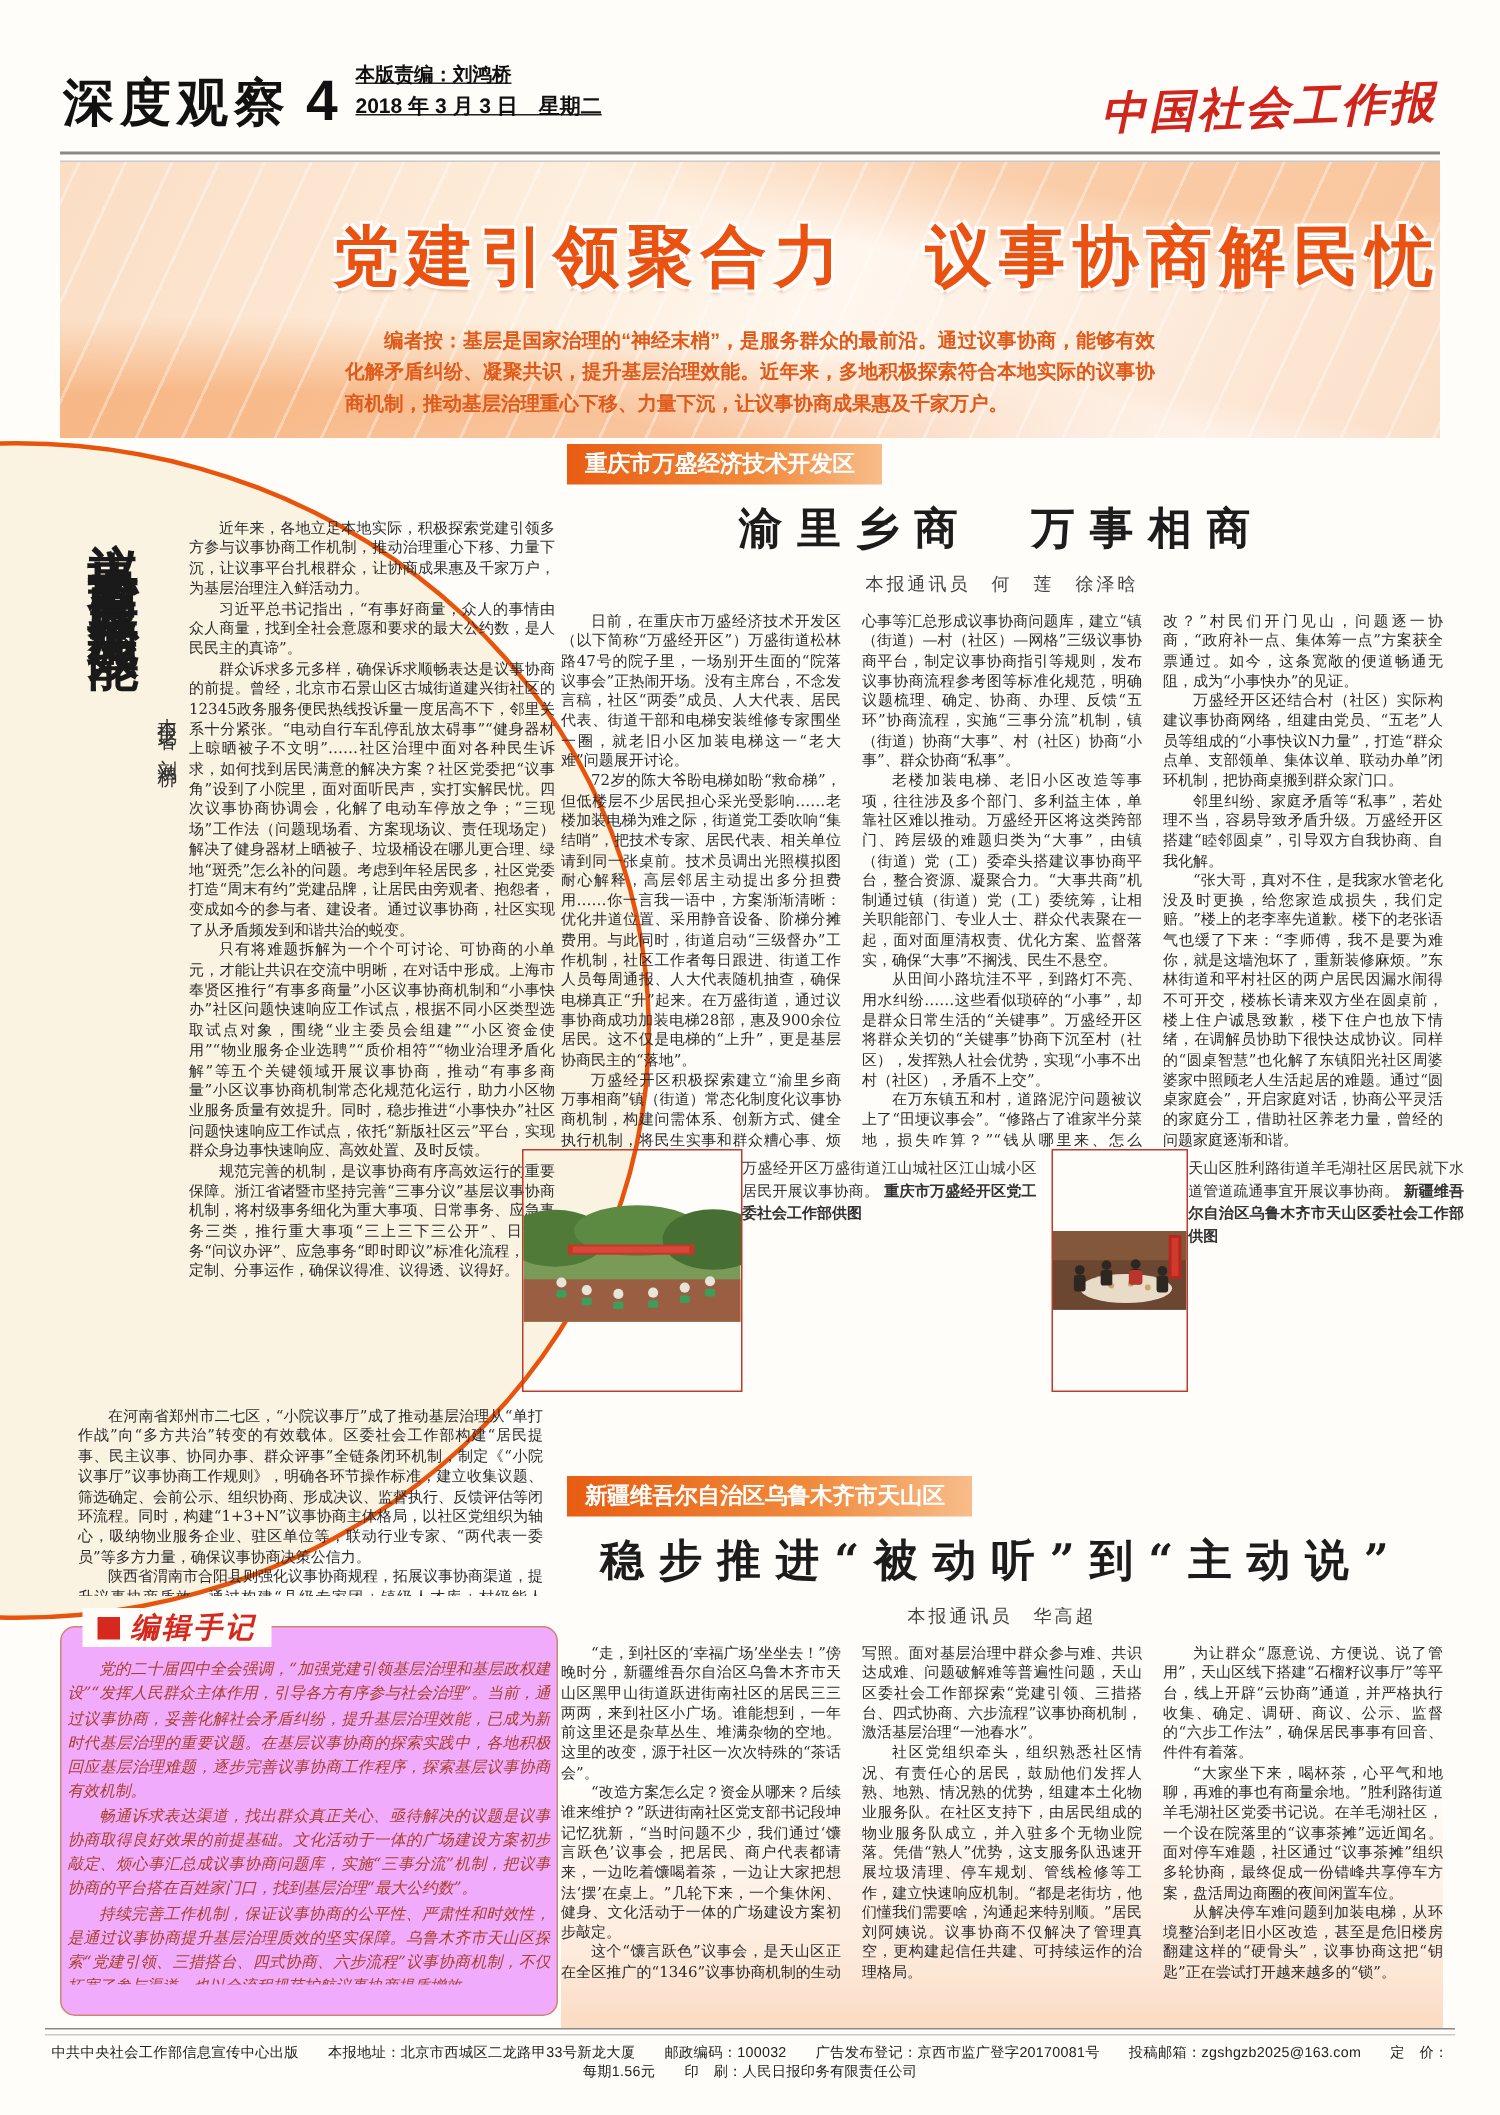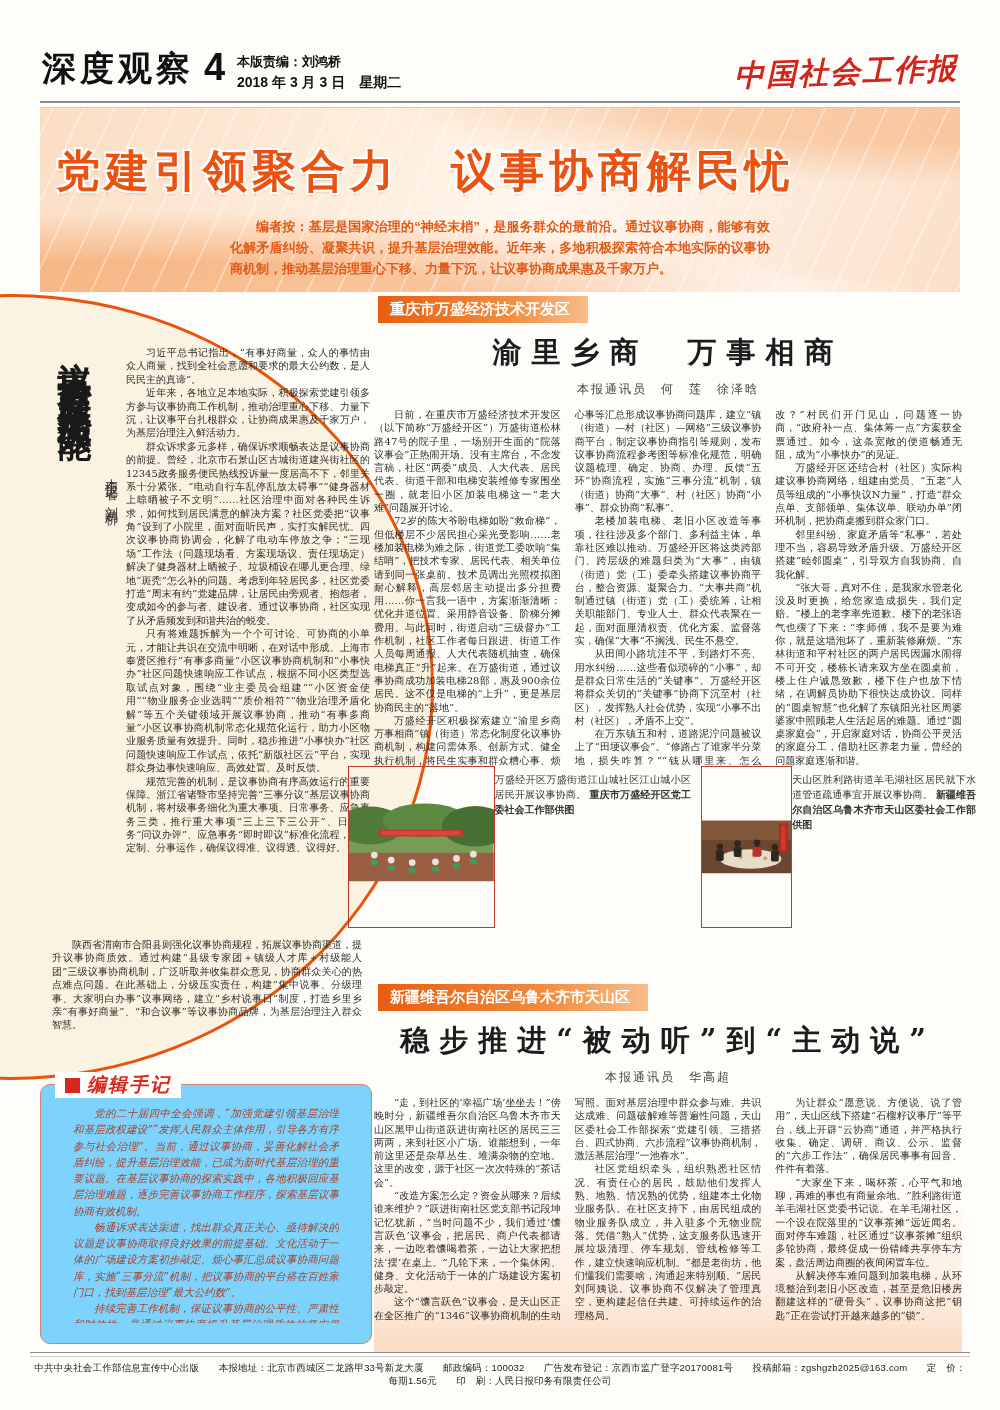--- a/index.html
+++ b/index.html
@@ -2,39 +2,39 @@
 <html><head>
 <meta charset="utf-8">
 <style>
   html,body{margin:0;padding:0;background:#e9e6e0;}
   #page{position:relative;width:1000px;height:1410px;margin:0 auto;background:#fffdfa;
         font-family:"Liberation Sans",sans-serif;color:#222;overflow:hidden;}
 
   
   .hdr-section{position:absolute;left:42px;top:46px;font-size:34px;font-weight:bold;letter-spacing:4px;color:#111;}
   .hdr-section .num{font-size:38px;letter-spacing:0;margin-left:10px;}
-  .hdr-meta{position:absolute;left:237px;top:52px;line-height:1.55;}
+  .hdr-meta{position:absolute;left:237px;top:40px;line-height:1.55;text-decoration:underline;}
   .hdr-meta .ed{font-size:13px;font-weight:bold;color:#111;}
   .hdr-meta .dt{font-size:14px;font-weight:bold;color:#111;}
   .masthead{position:absolute;right:42px;top:52px;font-family:"DejaVu Serif",serif;
             font-style:italic;font-weight:bold;font-size:30px;color:#d0251c;
             transform:rotate(-2deg);letter-spacing:2px;}
   .hdr-rule{position:absolute;left:40px;right:40px;top:101px;height:4px;
             border-top:2px solid #8a8a8a;border-bottom:1px solid #c9c9c9;}
 
   
   .banner{position:absolute;left:40px;top:108px;width:920px;height:184px;overflow:hidden;
           background:
             radial-gradient(120% 90% at 12% 110%, rgba(244,150,80,.55) 0 30%, transparent 60%),
             radial-gradient(90% 80% at 95% -10%, rgba(246,170,110,.5) 0 35%, transparent 65%),
             radial-gradient(70% 60% at 55% 120%, rgba(255,255,255,.8) 0 40%, transparent 70%),
             linear-gradient(115deg,#fbddc4 0%,#fdeedd 35%,#fff7ef 55%,#fbdfc8 100%);}
   .banner:before{content:"";position:absolute;left:-60px;top:-40px;width:1100px;height:260px;
           background:repeating-linear-gradient(115deg,transparent 0 26px,rgba(255,255,255,.35) 26px 28px);}
-  .banner-headline{position:relative;text-align:left;margin-top:34px;font-size:44px;font-weight:900;
+  .banner-headline{position:relative;text-align:right;margin-top:34px;font-size:44px;font-weight:900;
           letter-spacing:5px;color:#ea5211;
           text-shadow:-2px -2px 0 #fff,2px -2px 0 #fff,-2px 2px 0 #fff,2px 2px 0 #fff,0 3px 2px rgba(180,70,10,.25);padding-left:16px;}
   .banner-headline .gap{display:inline-block;width:52px;}
   .editor-note{position:relative;width:540px;margin:16px auto 0;font-size:13px;line-height:1.6;
           color:#e05a1a;font-weight:bold;text-align:justify;text-indent:2em;}
 
   
   .feature{position:absolute;left:40px;top:298px;width:332px;height:766px;}
   .feature-circle{position:absolute;left:-452px;top:-4px;width:846px;height:786px;border-radius:50%;
           background:#fbf3e1;border:3px solid #e8540c;box-sizing:border-box;}
@@ -68,21 +68,21 @@
   
   .photo-row{position:absolute;left:348px;top:766px;width:628px;display:flex;gap:10px;}
   .figure{display:flex;flex-direction:row;}
   .ph{border:1px solid #c0392b;box-sizing:border-box;}
   .caption{margin-top:6px;font-size:10px;line-height:1.5;color:#333;text-align:justify;
           font-family:"DejaVu Serif",serif;}
   .caption b{font-family:"Liberation Sans",sans-serif;}
 
   
   .ed-box{position:absolute;left:40px;top:1084px;width:332px;height:260px;box-sizing:border-box;
-          border:1px solid #cf8570;border-radius:10px;background:#7dd3fc;padding:20px 32px 10px;}
+          border:1px solid #cf8570;border-radius:10px;background:#f0abfc;padding:20px 4px 10px;}
   .ed-box-title{position:absolute;top:-13px;left:14px;background:#fffdfa;padding:0 10px;
           display:flex;align-items:center;gap:7px;}
   .ed-sq{width:15px;height:15px;background:#d6281e;}
   .ed-title-text{font-size:19px;font-weight:900;color:#d6281e;font-style:italic;letter-spacing:2px;}
   .ed-text{height:218px;overflow:hidden;font-size:10.5px;line-height:1.55;color:#a8402a;
           text-align:justify;font-style:italic;font-family:"DejaVu Serif",serif;}
   .ed-text p{margin:0;text-indent:2em;}
 
   
   .ft-rule{position:absolute;left:30px;right:30px;top:1352px;height:3px;
@@ -111,27 +111,28 @@
     </div>
     <div class="editor-note">编者按：基层是国家治理的“神经末梢”，是服务群众的最前沿。通过议事协商，能够有效化解矛盾纠纷、凝聚共识，提升基层治理效能。近年来，多地积极探索符合本地实际的议事协商机制，推动基层治理重心下移、力量下沉，让议事协商成果惠及千家万户。</div>
   </div>
 
   <div class="feature">
     <div class="feature-circle"></div>
     <div class="feature-inner">
       <div class="v-title">议事协商提升基层治理效能</div>
       <div class="v-byline">本报记者　刘鸿桥</div>
       <div class="feature-body">
+        <p>近年来，各地立足本地实际，积极探索党建引领多方参与议事协商工作机制，推动治理重心下移、力量下沉，让议事平台扎根群众，让协商成果惠及千家万户，为基层治理注入鲜活动力。</p>
         <p>习近平总书记指出，“有事好商量，众人的事情由众人商量，找到全社会意愿和要求的最大公约数，是人民民主的真谛”。</p>
-        <p>近年来，各地立足本地实际，积极探索党建引领多方参与议事协商工作机制，推动治理重心下移、力量下沉，让议事平台扎根群众，让协商成果惠及千家万户，为基层治理注入鲜活动力。</p>
         <p>群众诉求多元多样，确保诉求顺畅表达是议事协商的前提。曾经，北京市石景山区古城街道建兴街社区的12345政务服务便民热线投诉量一度居高不下，邻里关系十分紧张。“电动自行车乱停乱放太碍事”“健身器材上晾晒被子不文明”……社区治理中面对各种民生诉求，如何找到居民满意的解决方案？社区党委把“议事角”设到了小院里，面对面听民声，实打实解民忧。四次议事协商协调会，化解了电动车停放之争；“三现场”工作法（问题现场看、方案现场议、责任现场定）解决了健身器材上晒被子、垃圾桶设在哪儿更合理、绿地“斑秃”怎么补的问题。考虑到年轻居民多，社区党委打造“周末有约”党建品牌，让居民由旁观者、抱怨者，变成如今的参与者、建设者。通过议事协商，社区实现了从矛盾频发到和谐共治的蜕变。</p>
         <p>只有将难题拆解为一个个可讨论、可协商的小单元，才能让共识在交流中明晰，在对话中形成。上海市奉贤区推行“有事多商量”小区议事协商机制和“小事快办”社区问题快速响应工作试点，根据不同小区类型选取试点对象，围绕“业主委员会组建”“小区资金使用”“物业服务企业选聘”“质价相符”“物业治理矛盾化解”等五个关键领域开展议事协商，推动“有事多商量”小区议事协商机制常态化规范化运行，助力小区物业服务质量有效提升。同时，稳步推进“小事快办”社区问题快速响应工作试点，依托“新版社区云”平台，实现群众身边事快速响应、高效处置、及时反馈。</p>
         <p>规范完善的机制，是议事协商有序高效运行的重要保障。浙江省诸暨市坚持完善“三事分议”基层议事协商机制，将村级事务细化为重大事项、日常事务、应急事务三类，推行重大事项“三上三下三公开”、日常事务“问议办评”、应急事务“即时即议”标准化流程，因事定制、分事运作，确保议得准、议得透、议得好。</p>
       </div>
       <div class="feature-body2">
+        <p>在河南省郑州市二七区，“小院议事厅”成了推动基层治理从“单打作战”向“多方共治”转变的有效载体。区委社会工作部构建“居民提事、民主议事、协同办事、群众评事”全链条闭环机制，制定《“小院议事厅”议事协商工作规则》，明确各环节操作标准，建立收集议题、筛选确定、会前公示、组织协商、形成决议、监督执行、反馈评估等闭环流程。同时，构建“1+3+N”议事协商主体格局，以社区党组织为轴心，吸纳物业服务企业、驻区单位等，联动行业专家、“两代表一委员”等多方力量，确保议事协商决策公信力。</p>
         <p>陕西省渭南市合阳县则强化议事协商规程，拓展议事协商渠道，提升议事协商质效。通过构建“县级专家团＋镇级人才库＋村级能人团”三级议事协商机制，广泛听取并收集群众意见，协商群众关心的热点难点问题。在此基础上，分级压实责任，构建“集中说事、分级理事、大家明白办事”议事网络，建立“乡村说事日”制度，打造乡里乡亲“有事好商量”、“和合议事”等议事协商品牌，为基层治理注入群众智慧。</p>
 
       </div>
     </div>
   </div>
 
   <div class="section sec-cq">
     <div class="region-tag">重庆市万盛经济技术开发区</div>
     <div class="art-headline">渝里乡商　万事相商</div>
     <div class="art-byline">本报通讯员　何　莲　徐泽晗</div>

